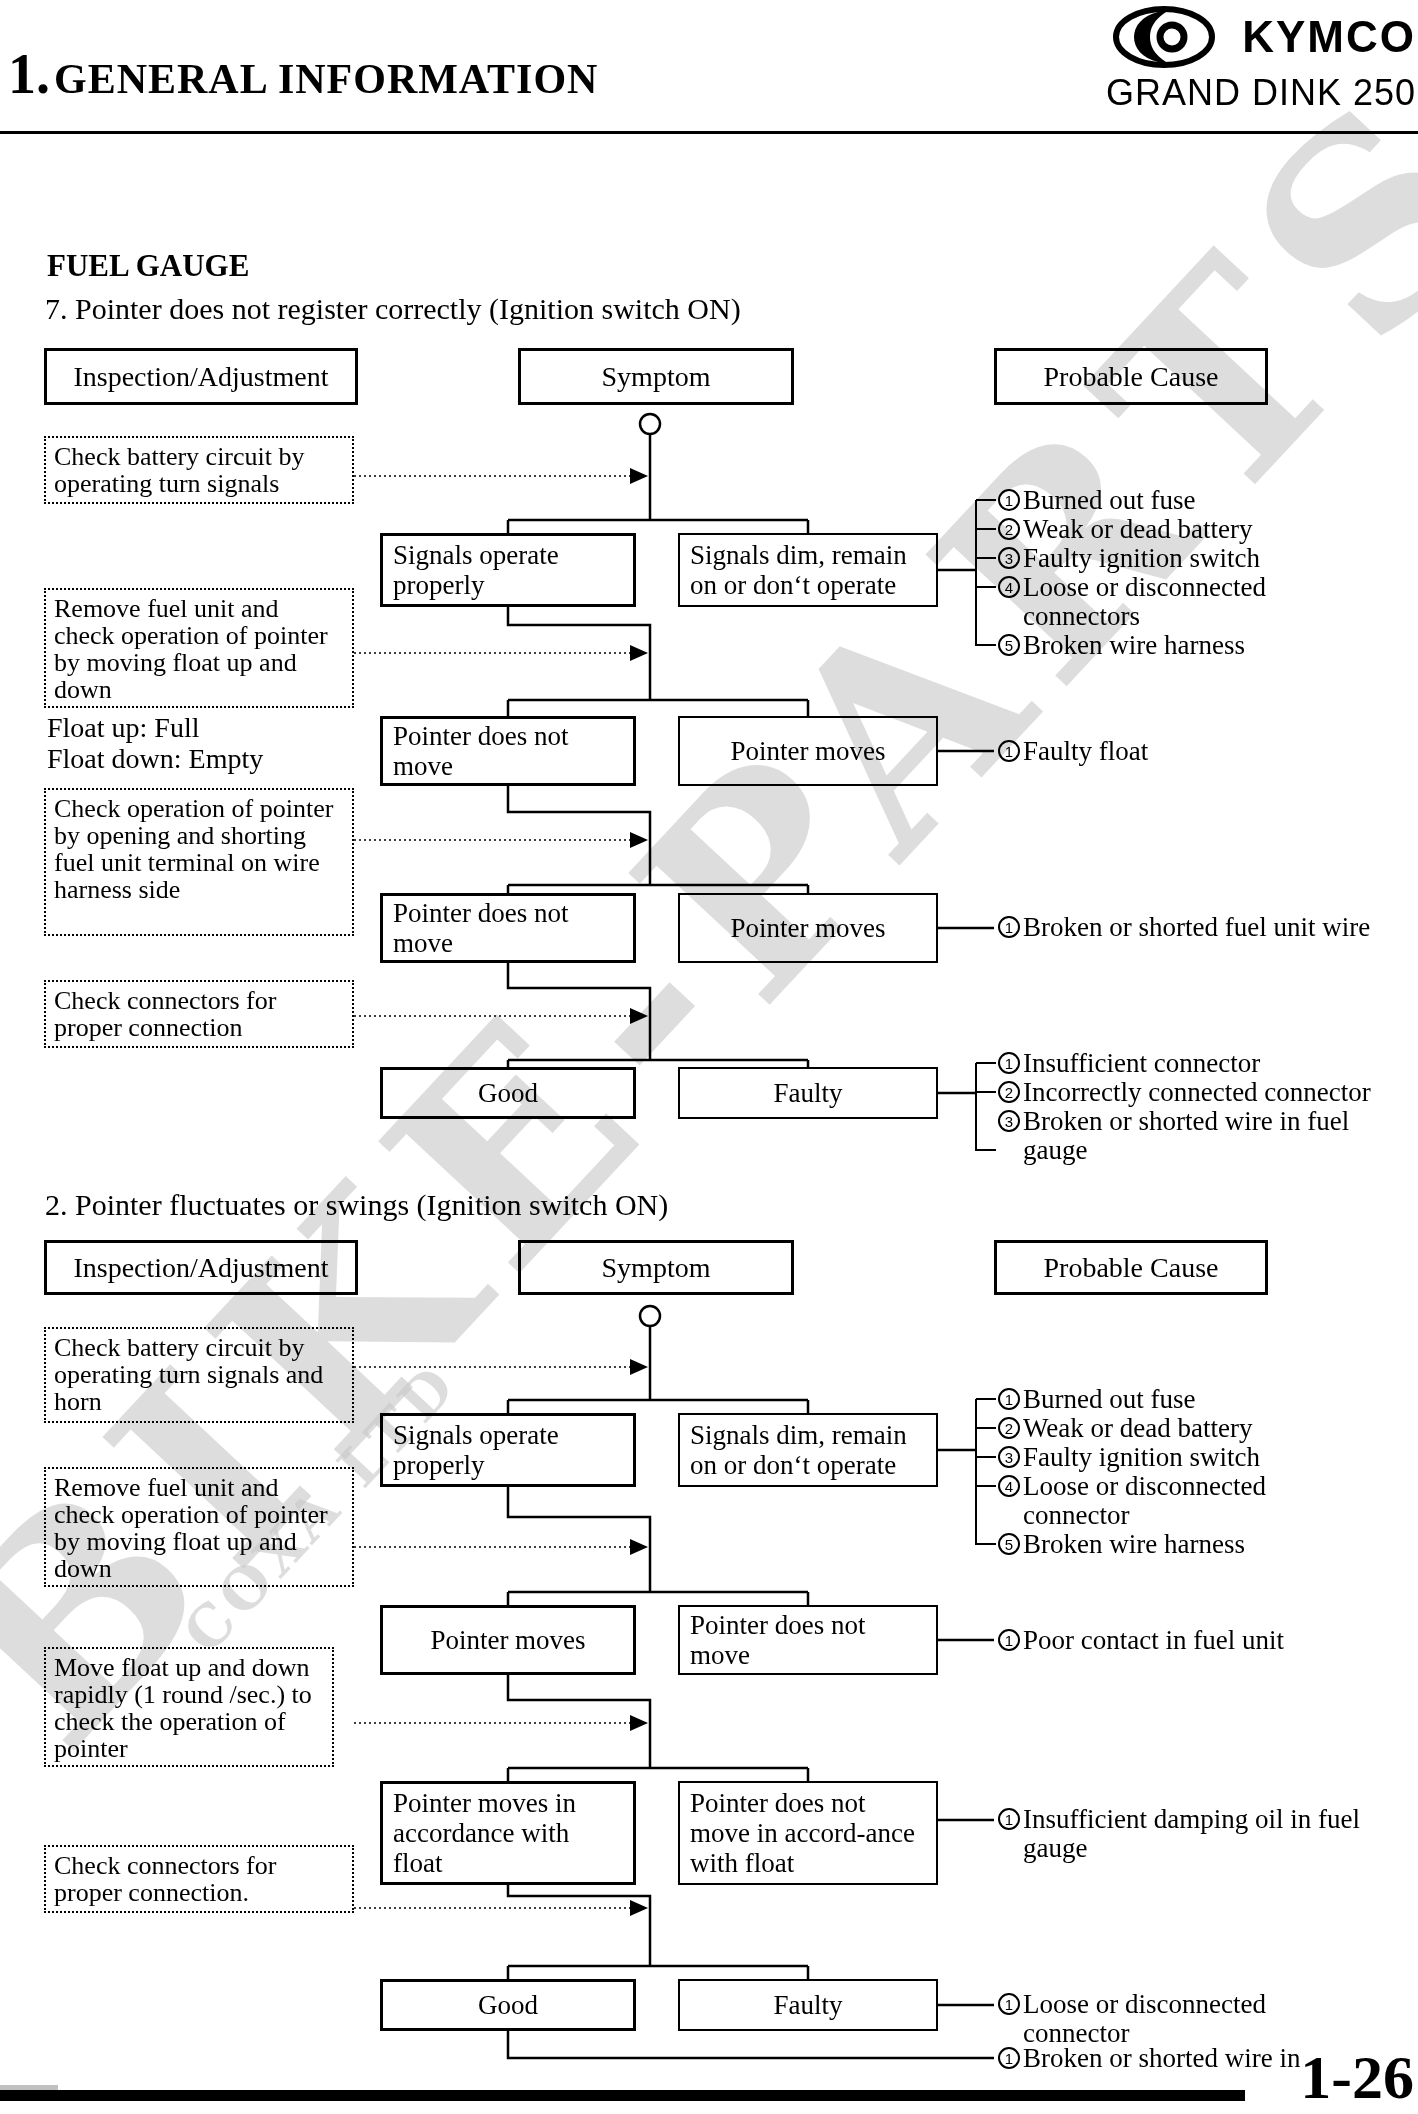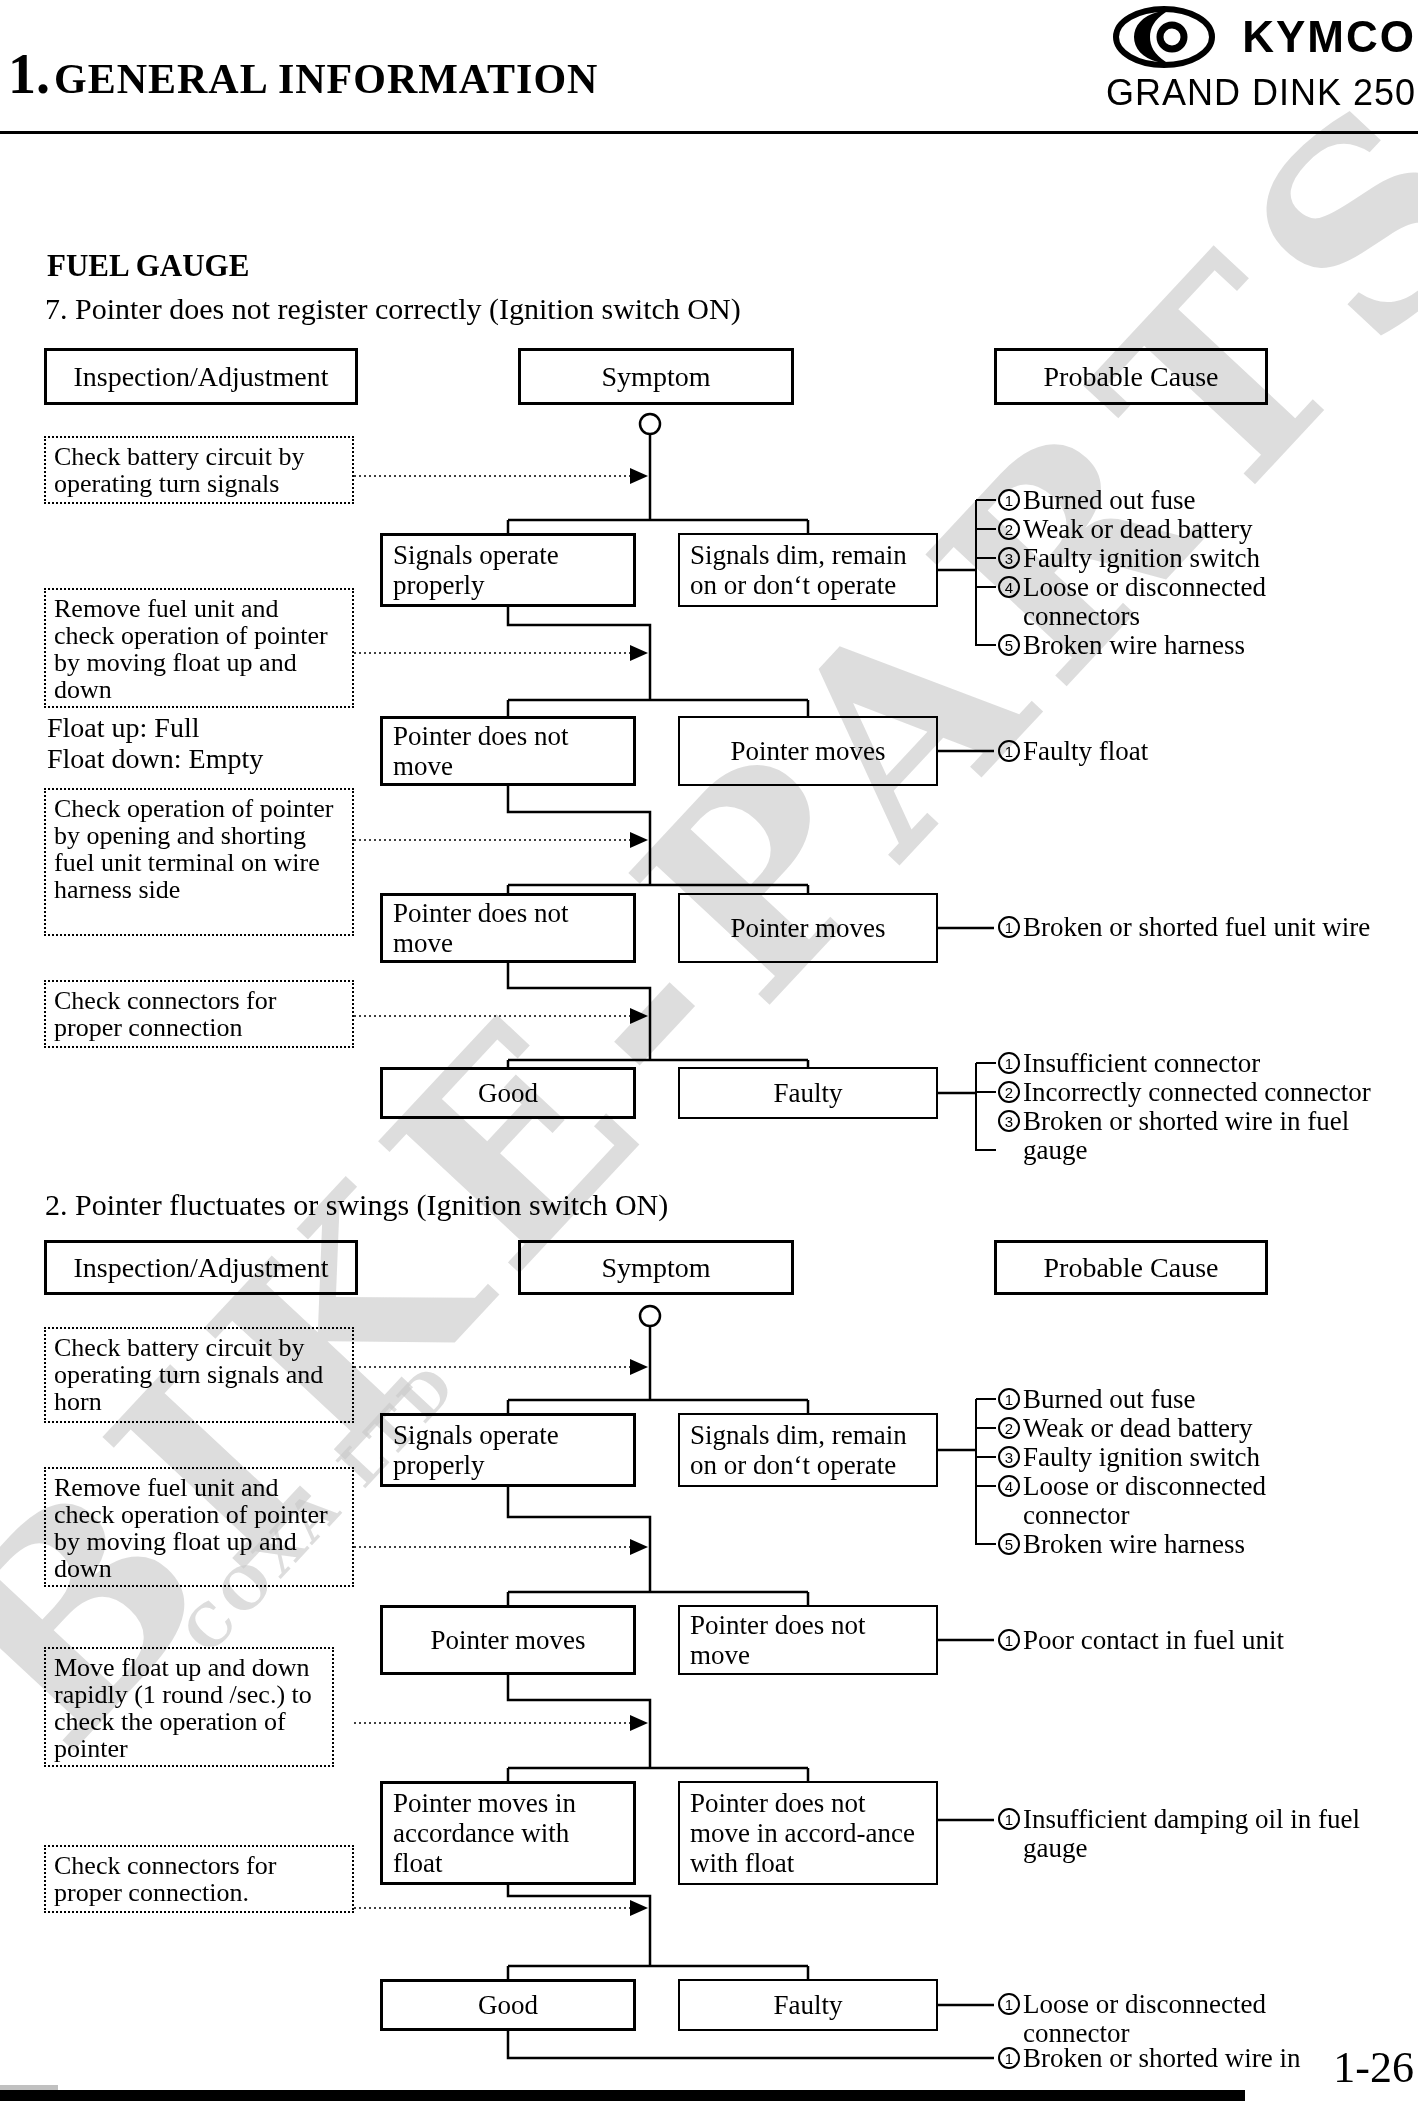--- a/index.html
+++ b/index.html
@@ -247,13 +247,13 @@
 </div>
 <div class="cz" style="top:2044px">
   <div class="cause">
       <span class="circ">1</span>
       <span class="ct">Broken or shorted wire in</span>
     </div>
 </div>
 
 <div class="abs" style="left:0;top:2085px;width:58px;height:6px;background:#c0c0c0"></div>
 <div class="abs" style="left:0;top:2090px;width:1245px;height:11px;background:#000"></div>
-<div class="abs" style="right:4px;top:2042px;font-size:44px;font-weight:normal">1-26</div>
+<div class="abs" style="right:4px;top:2042px;font-size:62px;font-weight:bold">1-26</div>
 
 </body></html>

